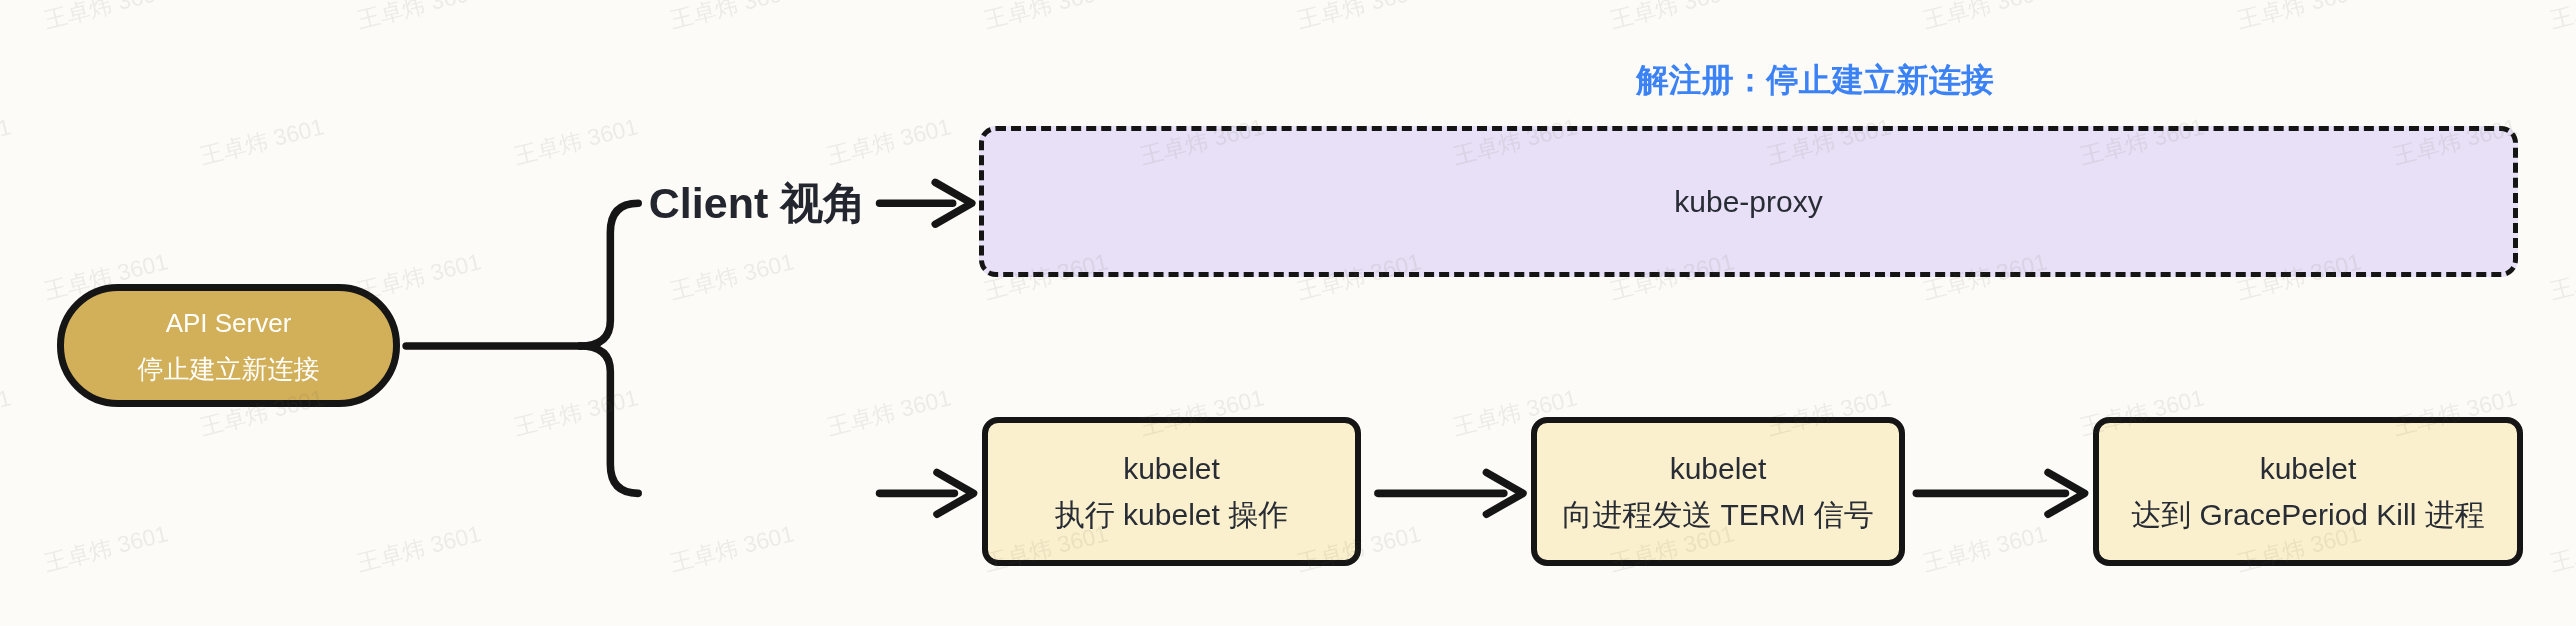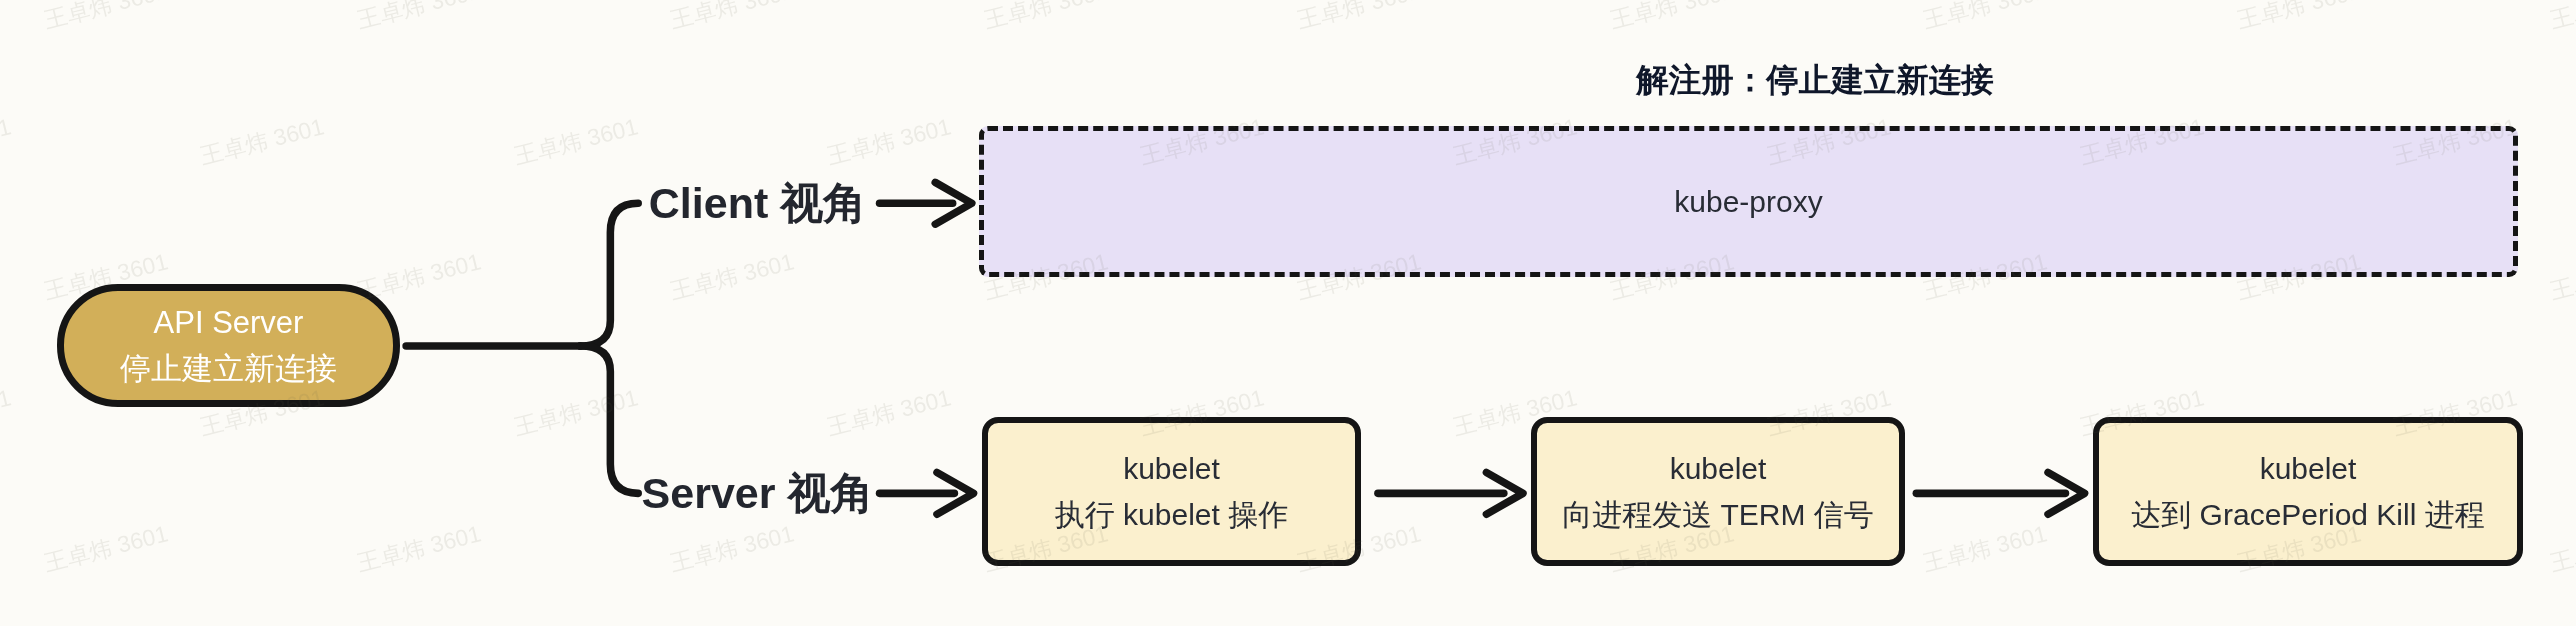--- a/index.html
+++ b/index.html
@@ -40,21 +40,21 @@
     border: 7px solid #151515;
     border-radius: 61px;
     display: flex;
     flex-direction: column;
     align-items: center;
     justify-content: center;
     z-index: 2;
   }
   .root-node .line {
     color: #ffffff;
-    font-size: 31px;
+    font-size: 26px;
     line-height: 46px;
     white-space: nowrap;
     text-align: center;
   }
   
   .branch-label {
     position: absolute;
     left: 635px;
     width: 245px;
     height: 65px;
@@ -69,21 +69,21 @@
   .branch-label.client { top: 171px; }
   .branch-label.server { top: 461px; }
   
   .annotation {
     position: absolute;
     left: 1525px; top: 59px;
     width: 580px;
     text-align: center;
     font-size: 32.5px;
     font-weight: 700;
-    color: #0f172a;
+    color: #3b82f6;
     white-space: nowrap;
     z-index: 2;
   }
   
   .node-box {
     position: absolute;
     box-sizing: border-box;
     display: flex;
     flex-direction: column;
     align-items: center;
@@ -95,21 +95,21 @@
     line-height: 46px;
     color: #282C35;
     white-space: nowrap;
     text-align: center;
   }
   .client-node {
     left: 979px; top: 126px;
     width: 1539px; height: 151px;
     background: #E7E0F6;
     border: 5.8px dashed #151515;
-    border-radius: 9px;
+    border-radius: 17px;
   }
   .server-step {
     top: 417px;
     height: 149px;
     background: #FBF0CE;
     border: 6.4px solid #151515;
     border-radius: 16.2px;
   }
   .server-step.step-0 { left: 982px; width: 379px; }
   .server-step.step-1 { left: 1531px; width: 374px; }
@@ -149,21 +149,20 @@
     <path d="M 3303 850 H 3560"></path>
     <polyline points="3530 814, 3593 850, 3530 886"></polyline>
   </svg>
 
   <div class="root-node">
     <div class="line">API Server</div>
     <div class="line">停止建立新连接</div>
   </div>
 
   <div class="branch-label client">Client 视角</div>
-  <div class="branch-label server">Server 视角</div>
 
   <div class="annotation">解注册：停止建立新连接</div>
 
   <div class="node-box client-node">
     <div class="line">kube-proxy</div>
   </div>
 
   <div class="node-box server-step step-0">
     <div class="line">kubelet</div>
     <div class="line">执行 kubelet 操作</div>

